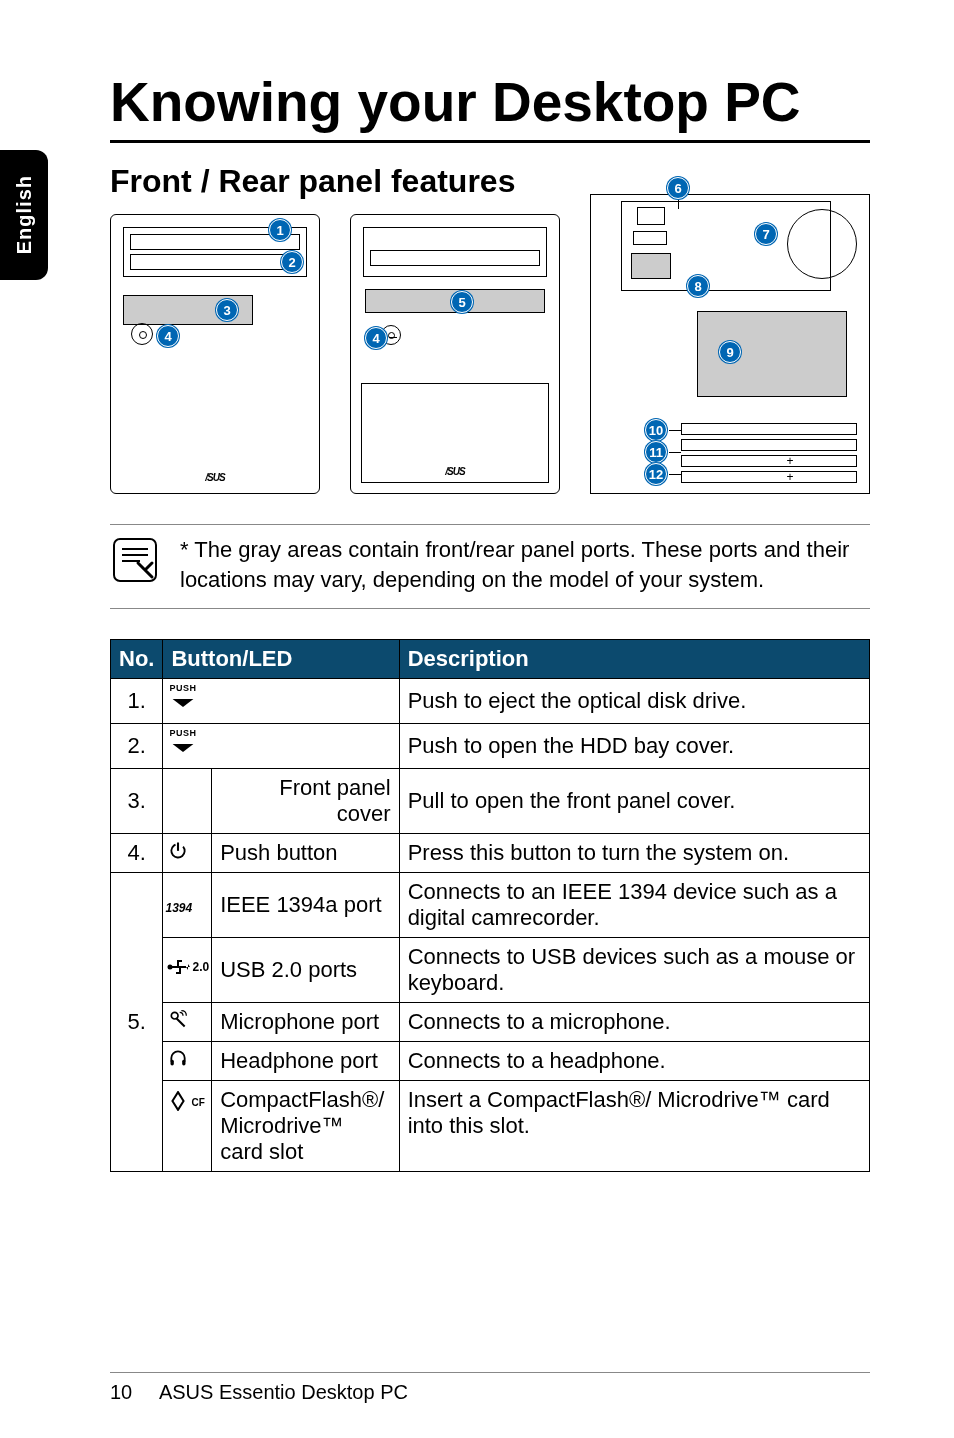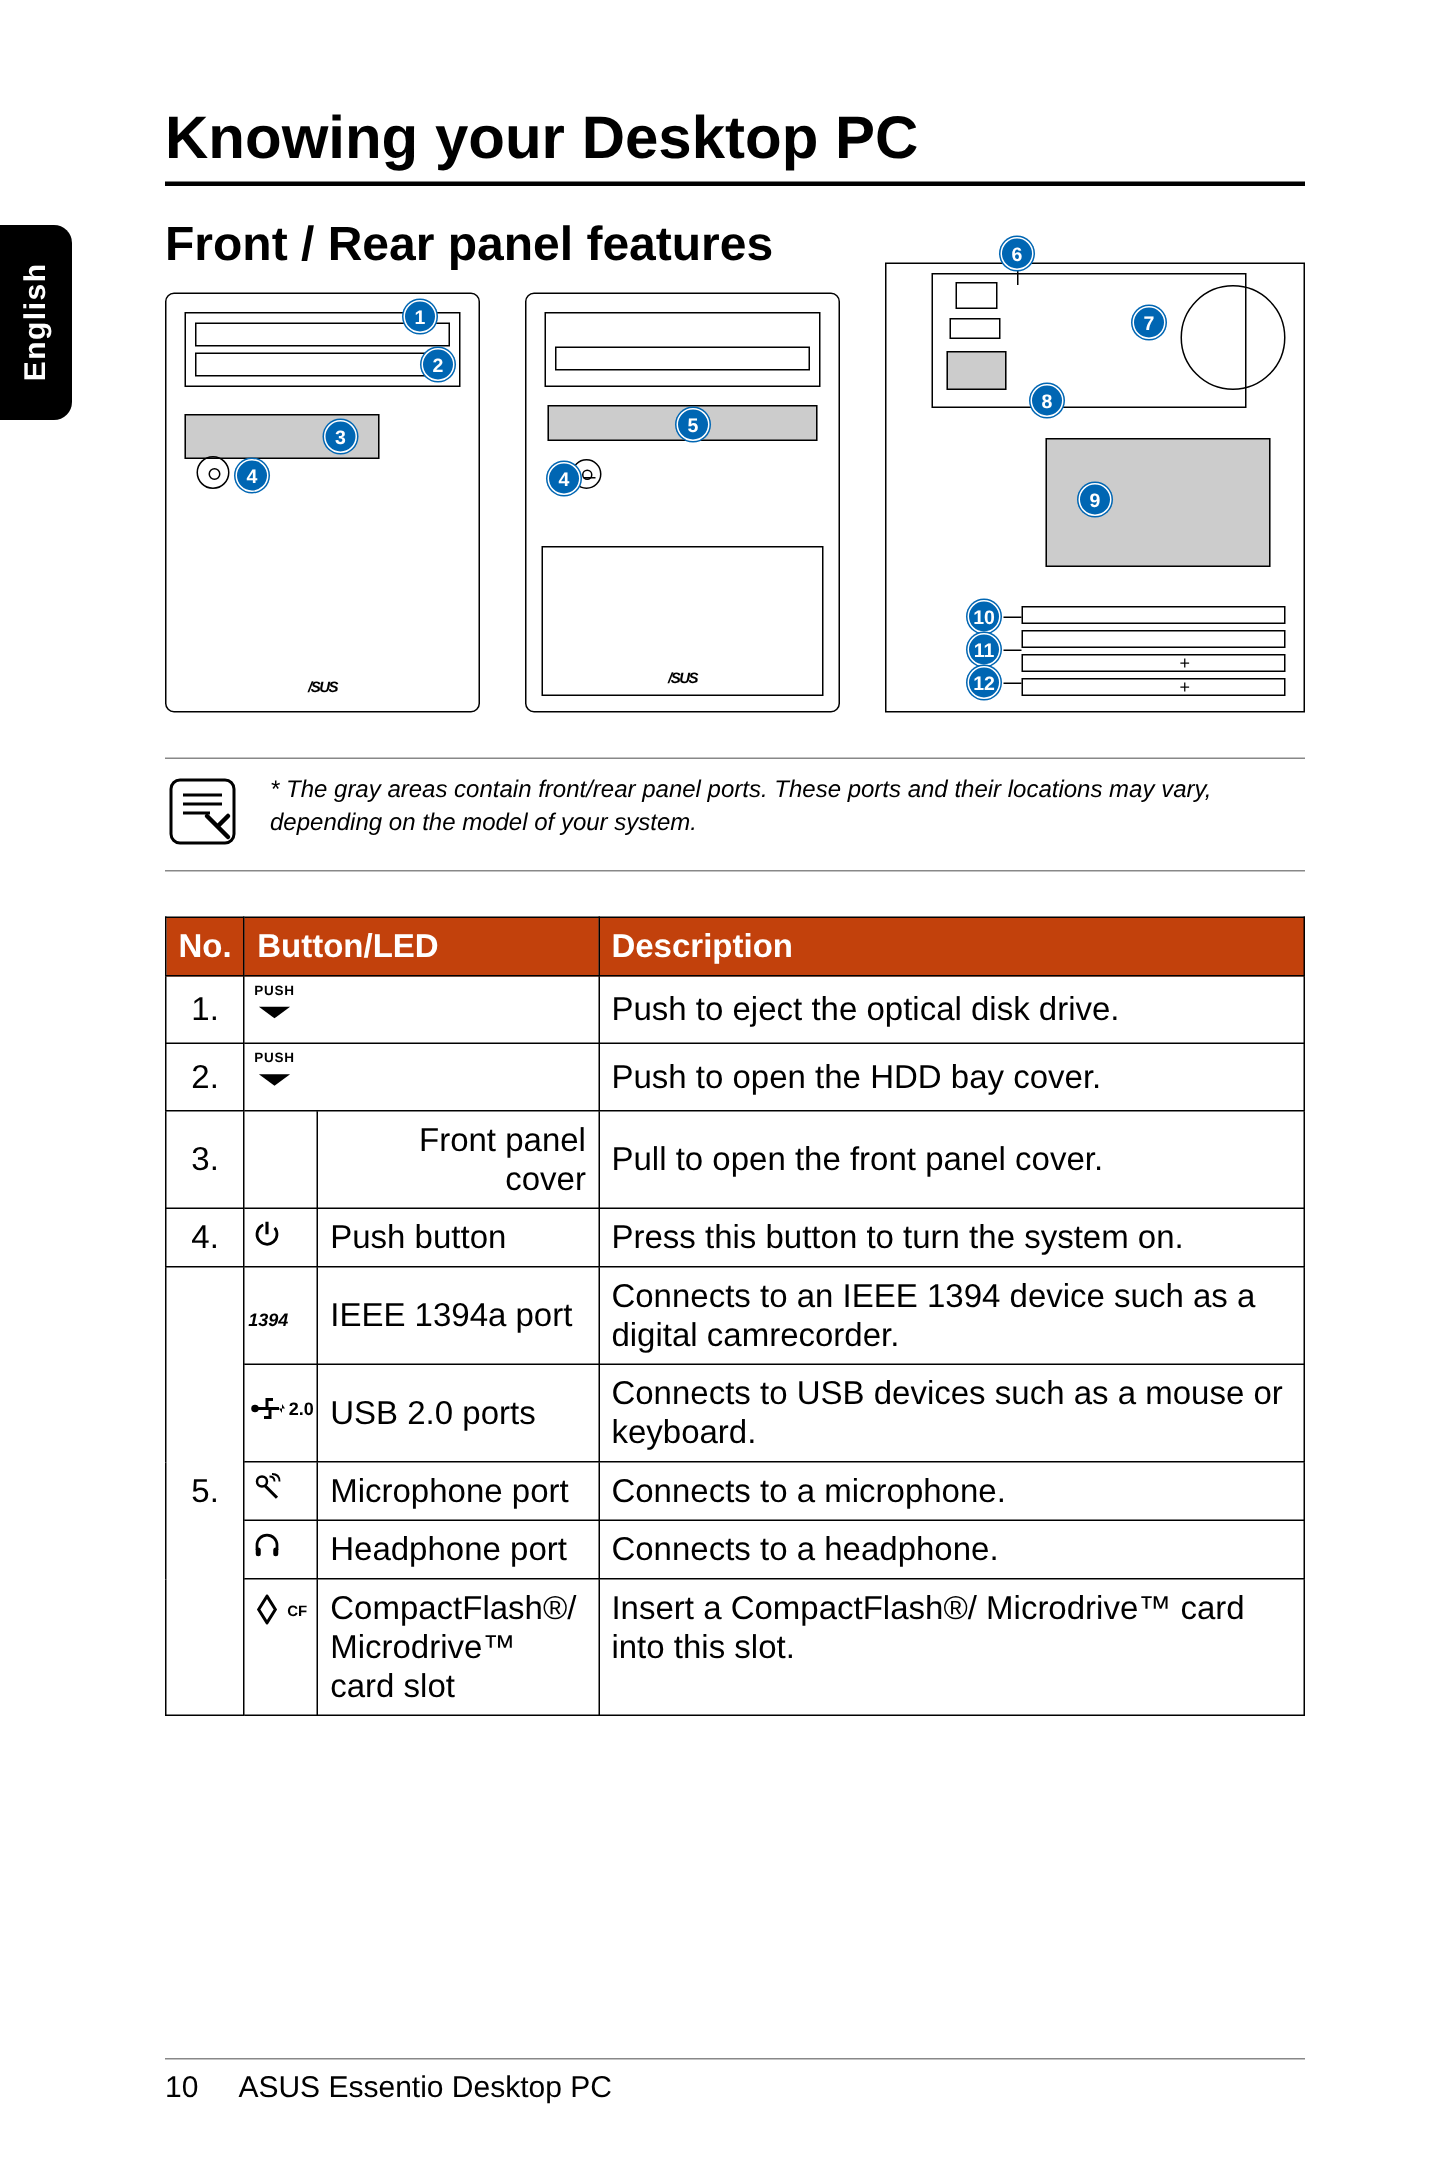--- a/index.html
+++ b/index.html
@@ -32,21 +32,21 @@
     font-size: 20px;
     letter-spacing: 1px;
   }
   .content {
     position: absolute;
     left: 110px;
     top: 70px;
     width: 760px;
   }
   .h1 {
-    font-size: 40px;
+    font-size: 55px;
     font-weight: 900;
     border-bottom: 3px solid #000;
     padding-bottom: 6px;
     margin-bottom: 20px;
     font-family: Arial Black, Arial, sans-serif;
   }
   .h2 {
     font-size: 32px;
     font-weight: 900;
     margin-bottom: 14px;
@@ -98,33 +98,33 @@
     border:1px solid #fff;
     box-shadow: 0 0 0 1px #0066b3;
     font-size: 13px;
     font-weight: bold;
     display: flex; align-items: center; justify-content: center;
     z-index:5;
   }
   .leader { position:absolute; background:#000; z-index:4;}
   .note-row { display:flex; gap:20px; border-top:1px solid #888; border-bottom:1px solid #888; padding:10px 0 14px 0; margin-bottom:30px;}
   .note-icon { width:50px; height:50px; flex-shrink:0; }
-  .note-text { font-size:16px; line-height:1.35;font-style:italic;}
+  .note-text { font-size:22px; line-height:1.35;}
   table.feat {
     width: 100%;
     border-collapse: collapse;
     font-size: 22px;
   }
   table.feat th, table.feat td {
     border: 1px solid #000;
     padding: 6px 8px;
     vertical-align: middle;
   }
   table.feat thead th {
-    background: #c2410c;
+    background: #0c4a6e;
     color: #fff;
     font-weight: bold;
     text-align: left;
   }
   table.feat thead th.no { width:46px; text-align:center;}
   table.feat thead th.btn { width:240px; text-align:left;}
   table.feat tbody td.no { text-align:center;}
   table.feat tbody td.icon-cell { width:34px; text-align:left; padding:4px 2px;}
   .icon-cell svg, .icon-cell .ico { width:26px; height:20px; display:inline-block;}
   .push-label { font-size:9px; font-weight:bold; letter-spacing:0.5px;}

